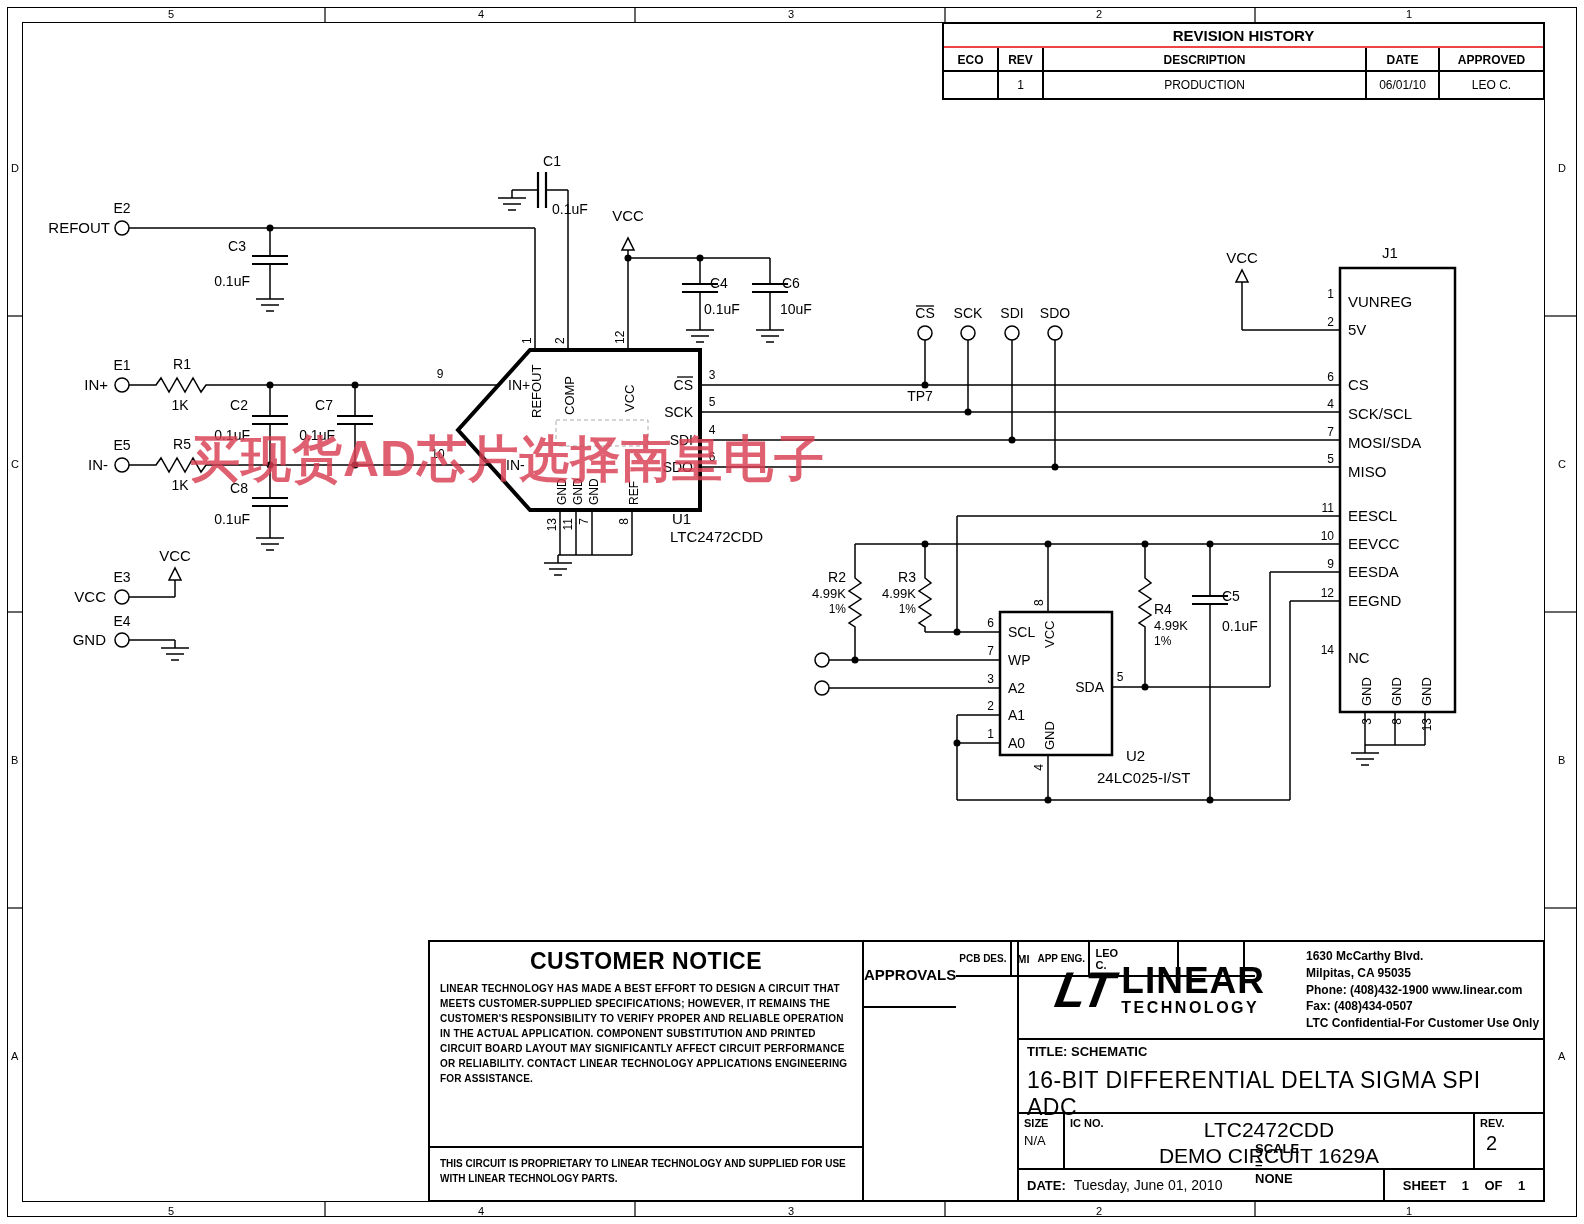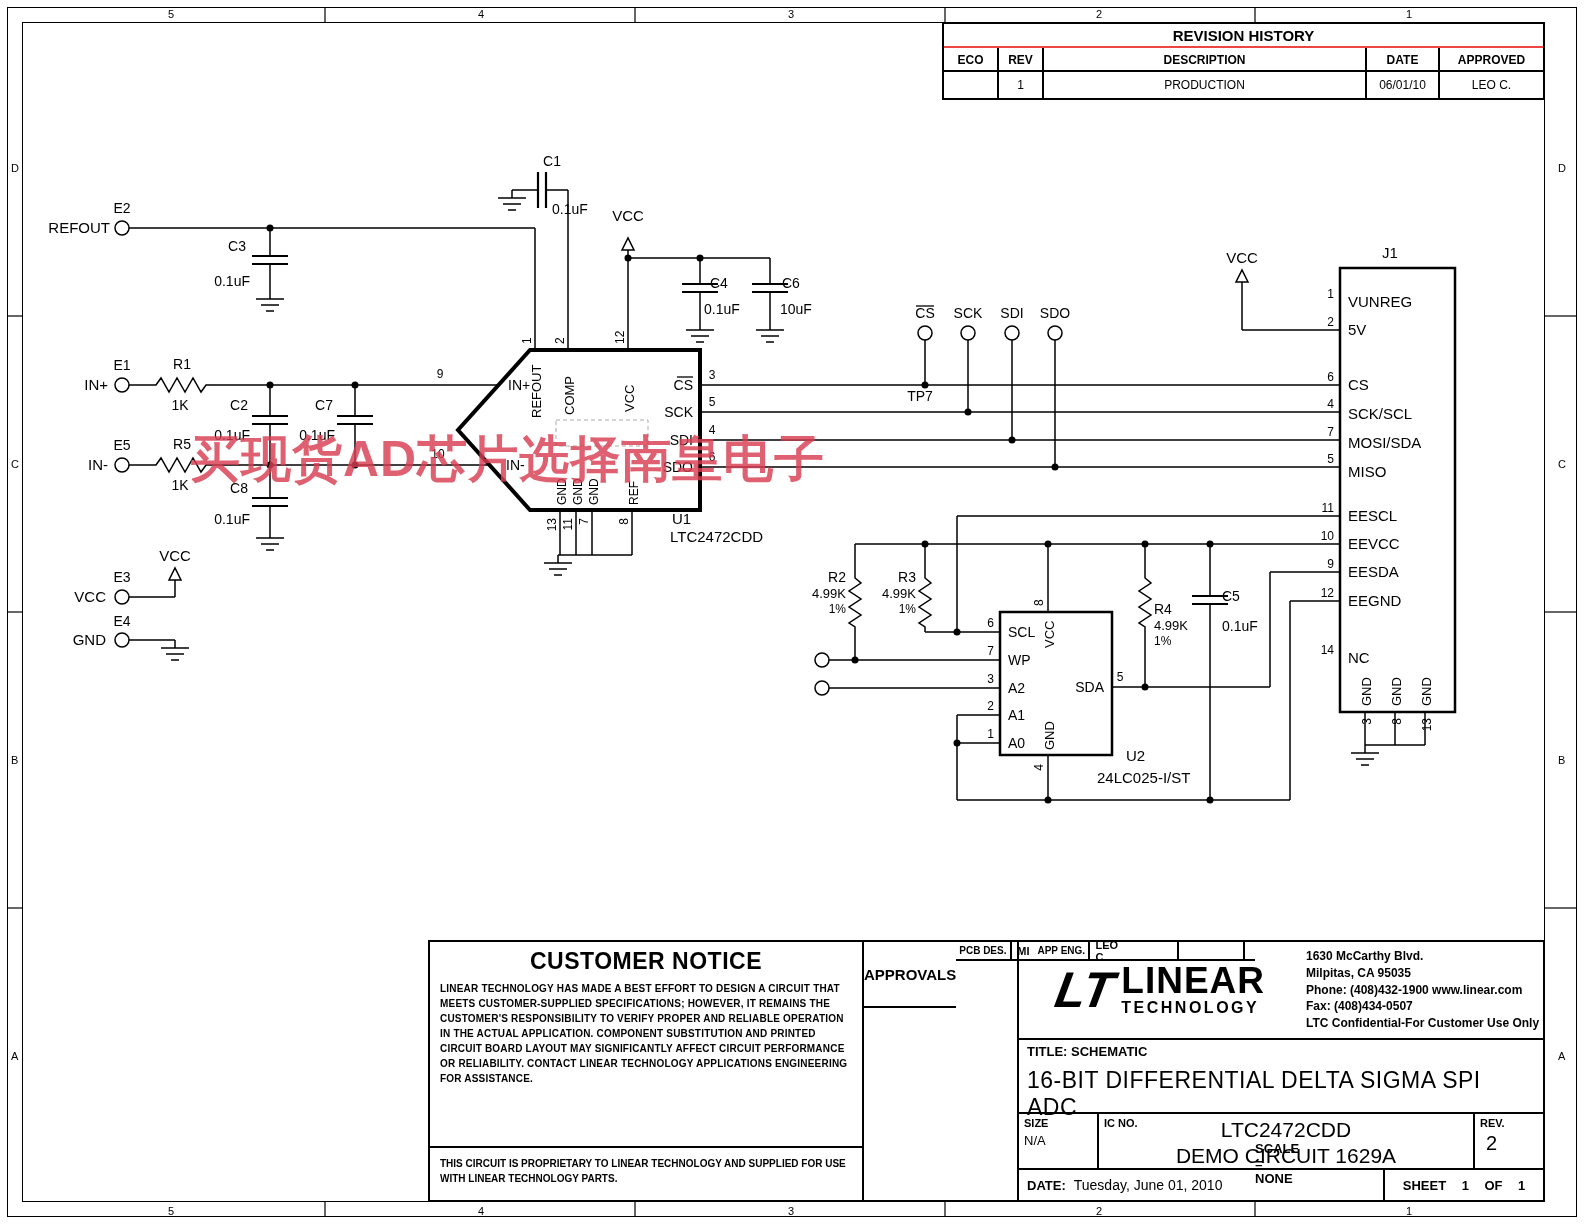--- a/index.html
+++ b/index.html
@@ -21,37 +21,37 @@
   
   .watermark{position:absolute;left:190px;top:426px;font-size:50px;font-weight:700;letter-spacing:1px;color:rgba(216,62,82,.82);white-space:nowrap;z-index:6}
   
   .tblock{position:absolute;left:428px;top:940px;width:1117px;height:262px;border:2px solid #000;display:flex;background:#fff;z-index:4}
   .tb-notice{width:434px;border-right:2px solid #000;position:relative;padding:4px 10px 0 10px}
   .tb-notice-title{font-size:23px;font-weight:700;text-align:center;margin:2px 0 6px 0;letter-spacing:.5px}
   .tb-notice-body{font-size:10px;font-weight:700;line-height:1.5;letter-spacing:.2px}
   .tb-notice-footer{position:absolute;left:0;right:0;bottom:0;height:54px;border-top:2px solid #000;padding:8px 10px 0 10px;font-size:10px;font-weight:700;line-height:1.5}
   .tb-approvals{width:155px;border-right:2px solid #000;display:flex;flex-direction:row}
   .tb-appr-title{height:66px;border-bottom:2px solid #000;display:flex;align-items:center;justify-content:center;font-size:15px;font-weight:700}
-  .tb-appr-row{height:19px;border-bottom:2px solid #000;display:flex;font-size:10px;font-weight:700}
+  .tb-appr-row{height:35px;border-bottom:2px solid #000;display:flex;font-size:10px;font-weight:700}
   .tb-appr-row .al{width:56px;border-right:2px solid #000;display:flex;align-items:center;padding:0 3px}
   .tb-appr-row .av{flex:1;display:flex;align-items:center;padding:0 5px;font-size:11px}
   .tb-appr-scale{flex:1;display:flex;align-items:flex-end;justify-content:center;font-size:13px;font-weight:700;padding-bottom:14px}
   .tb-right{flex:1;display:flex;flex-direction:column}
   .tb-top{height:98px;border-bottom:2px solid #000;display:flex}
   .tb-logo{width:283px;display:flex;align-items:center;justify-content:center;gap:8px}
   .lt-mark{font-size:50px;font-weight:900;font-style:italic;transform:skewX(-10deg);line-height:1}
   .logo-name .lt-top{font-size:37px;font-weight:900;line-height:.95;letter-spacing:1px}
   .logo-name .lt-bottom{font-size:16px;font-weight:700;letter-spacing:2.5px}
   .tb-addr{flex:1;padding:6px 0 0 4px;font-size:12px;font-weight:700;line-height:1.4}
   .tb-title-row{height:74px;border-bottom:2px solid #000;padding:4px 8px}
   .tb-title-label{font-size:13px;font-weight:700}
   .tb-main-title{font-size:23px;text-align:left;margin-top:8px;letter-spacing:.5px}
   .tb-size-row{height:56px;border-bottom:2px solid #000;display:flex}
   .sm-lbl{font-size:11px;font-weight:700}
-  .tb-size{width:80px;border-right:2px solid #000;padding:3px 5px}
+  .tb-size{width:46px;border-right:2px solid #000;padding:3px 5px}
   .tb-size .bigval{font-size:13px;margin-top:4px}
   .tb-icno{flex:1;border-right:2px solid #000;position:relative;padding:3px 5px}
   .icno-center{position:absolute;left:0;right:0;top:3px;text-align:center;font-size:21px;line-height:1.25}
   .tb-rev{width:68px;padding:3px 5px}
   .tb-rev .bigval{font-size:20px;margin-top:3px;padding-left:6px}
   .tb-date-row{flex:1;display:flex}
   .tb-date{flex:1;border-right:2px solid #000;display:flex;align-items:center;padding:0 8px;font-size:14px;gap:8px}
   .tb-date .dl{font-weight:700;font-size:13px}
   .tb-sheet{width:158px;display:flex;align-items:center;justify-content:space-around;font-size:13px;font-weight:700;padding:0 10px}
 </style>

